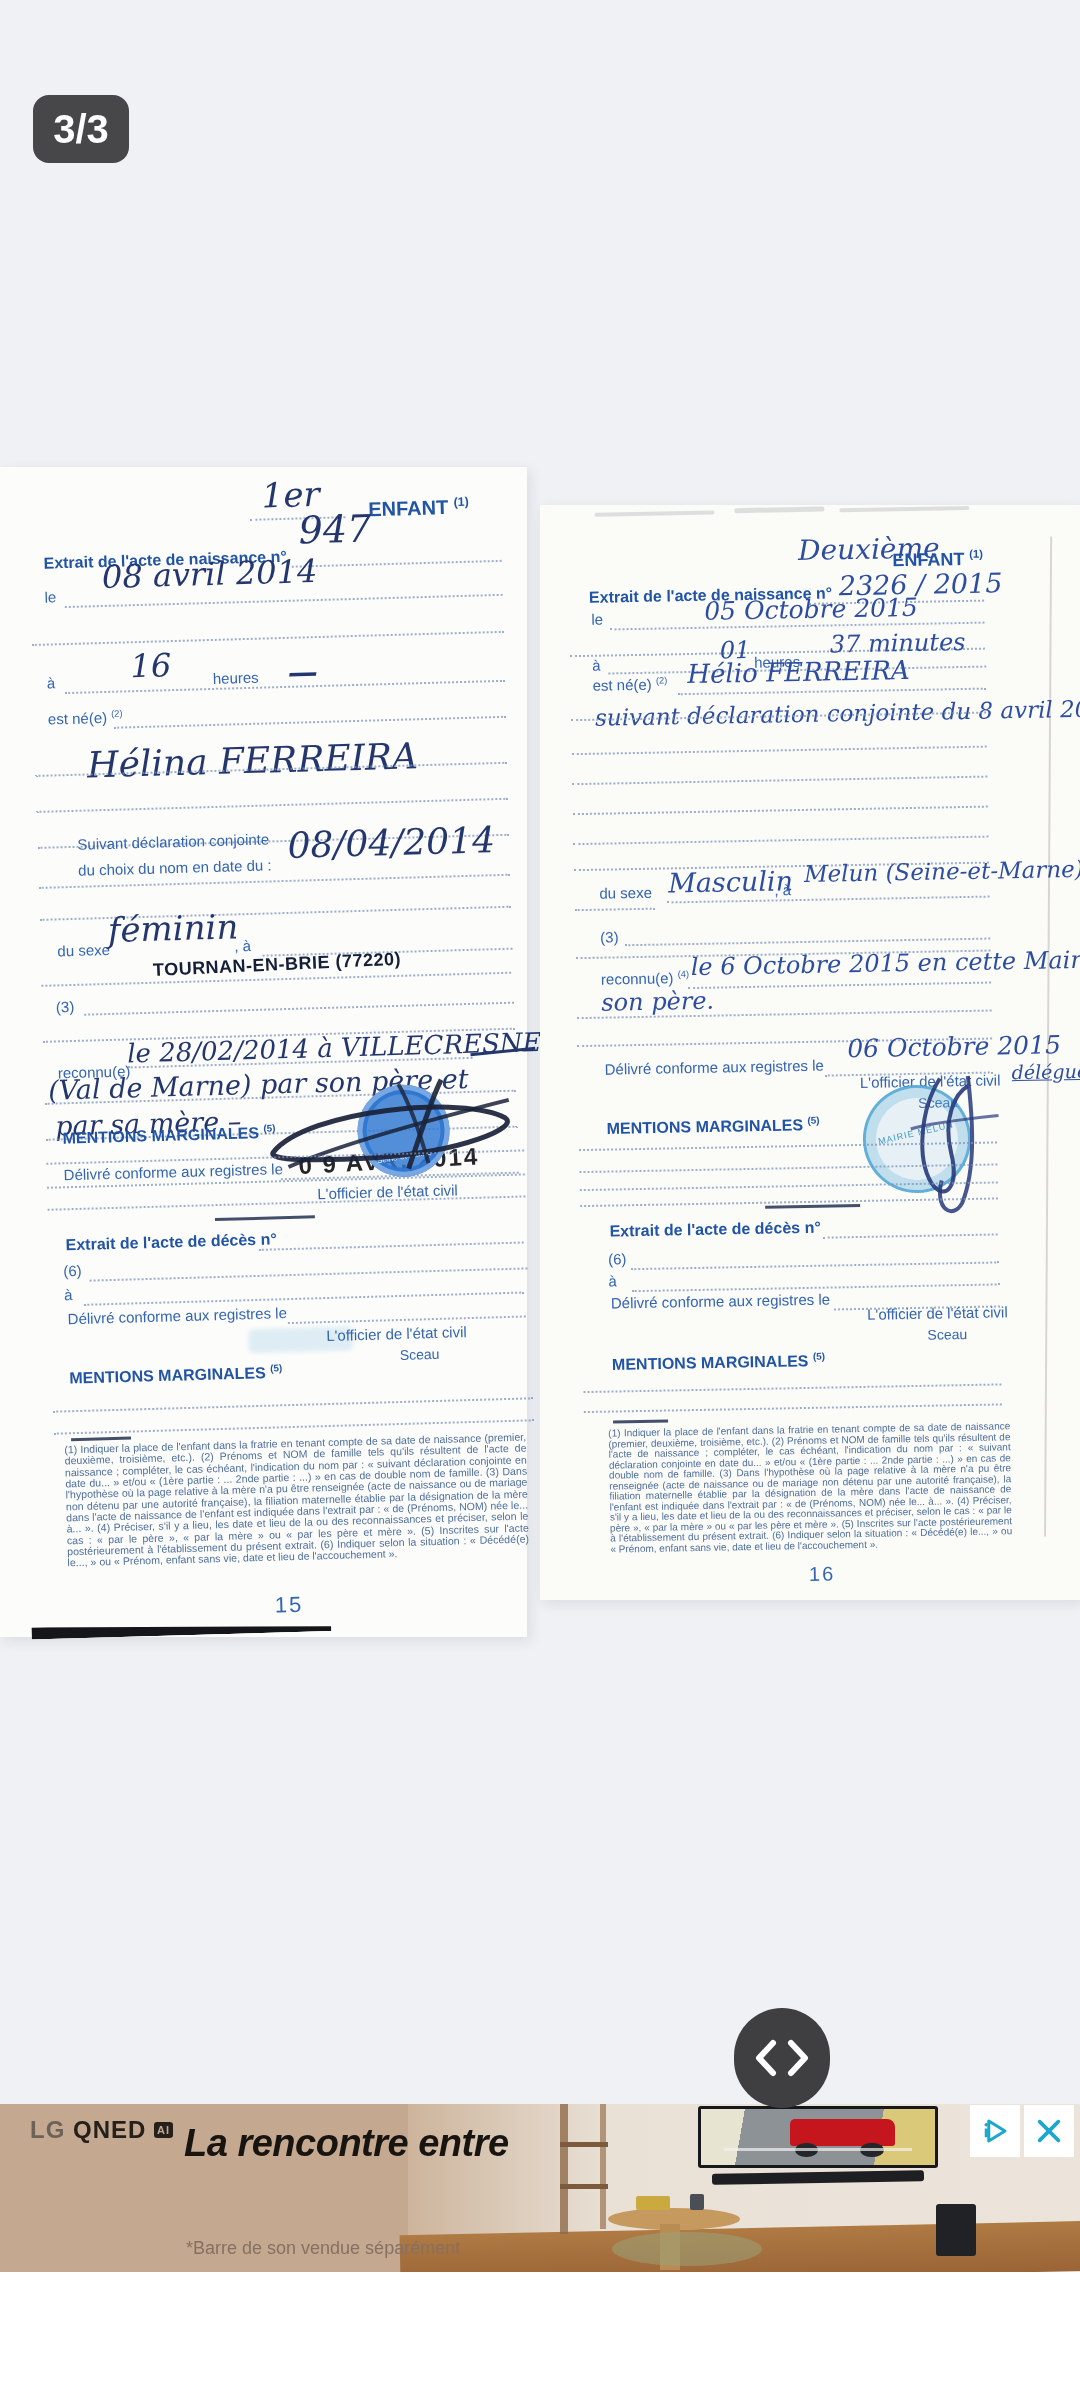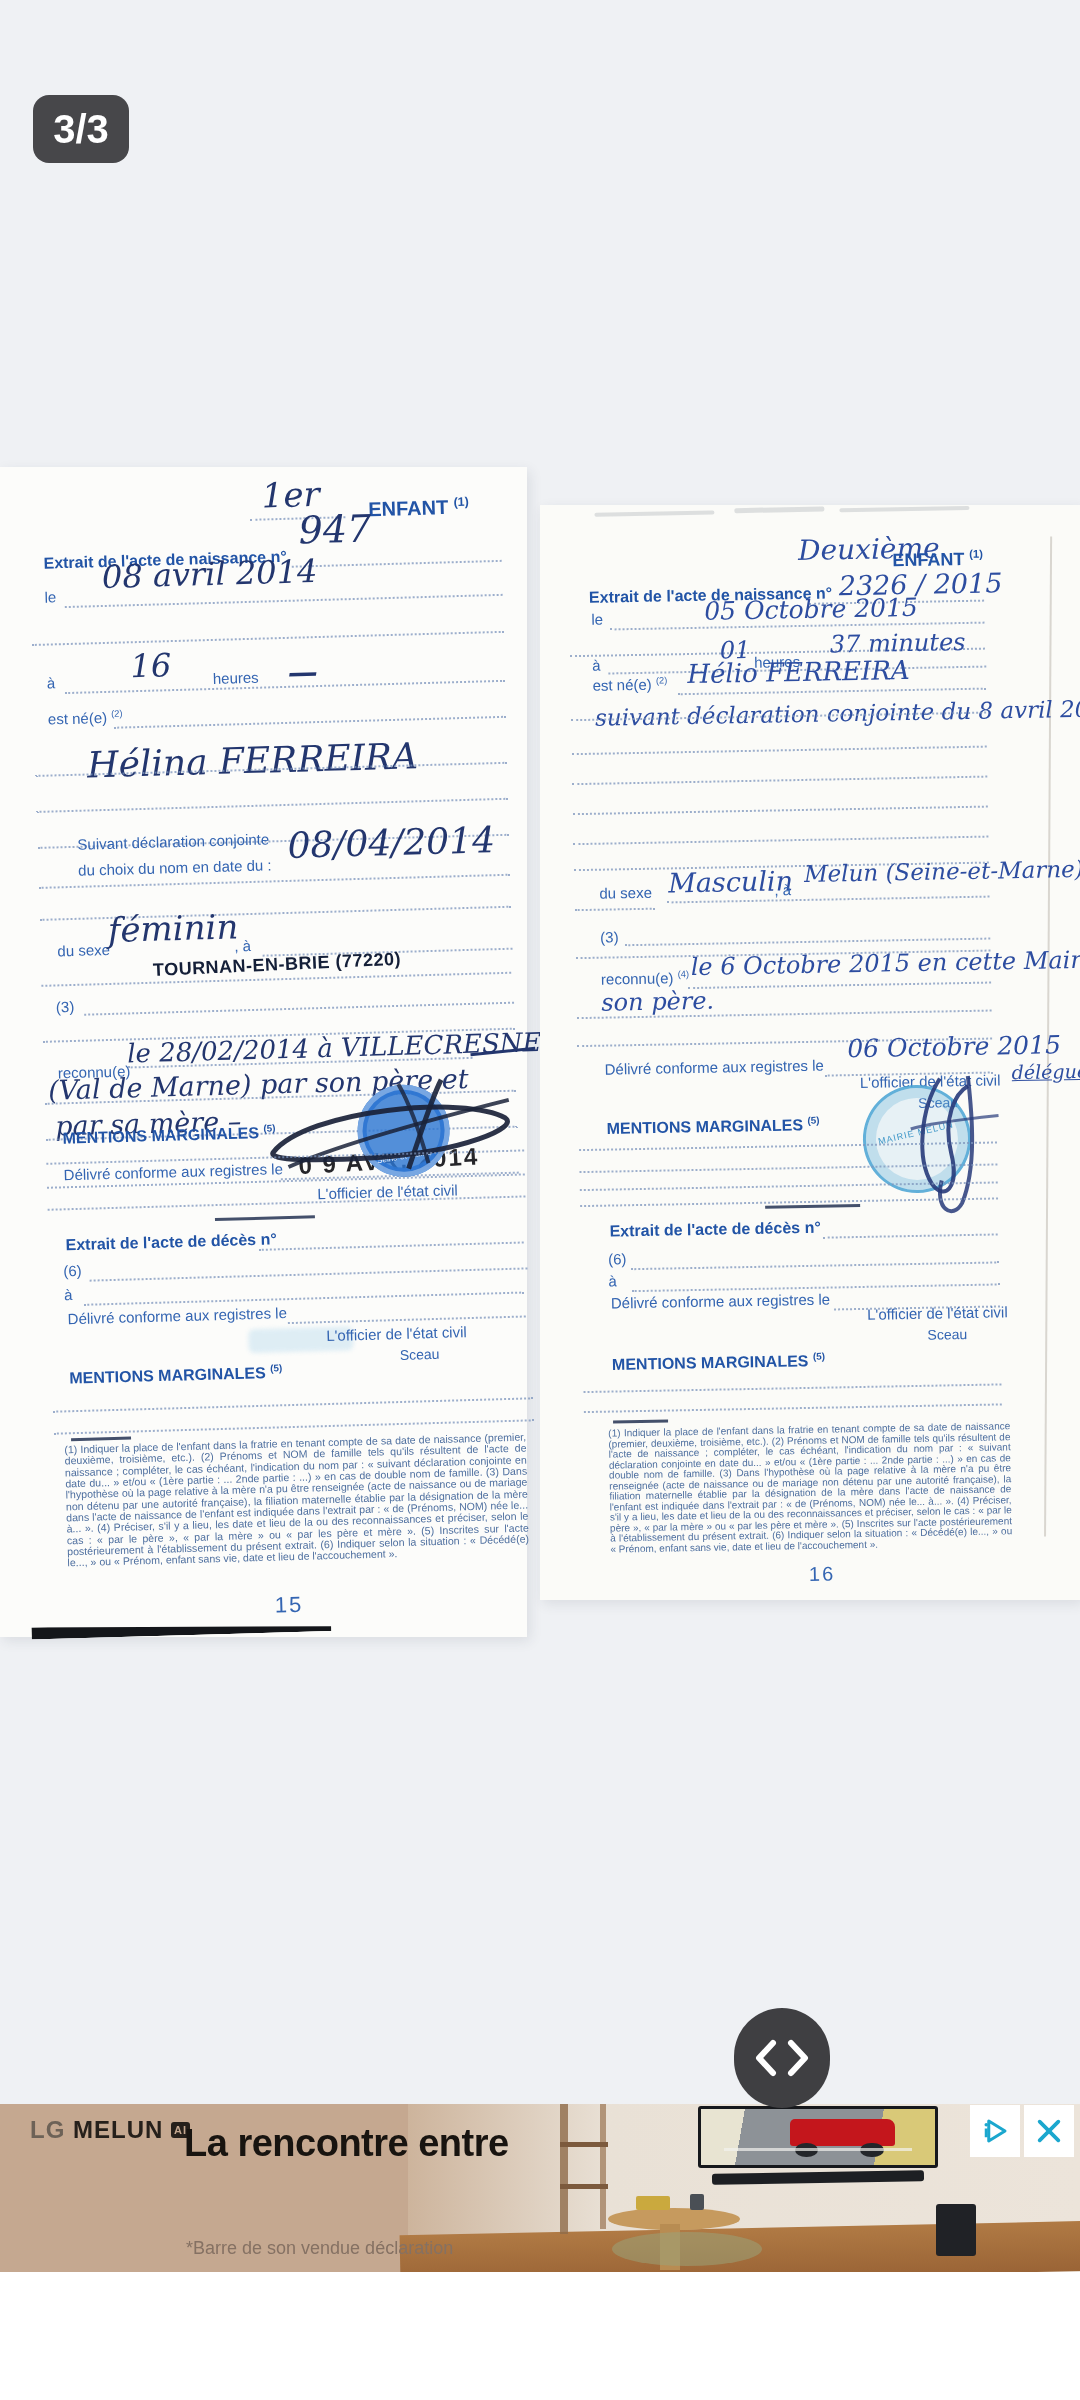--- a/index.html
+++ b/index.html
@@ -34,21 +34,21 @@
               display:flex;align-items:center;justify-content:center;z-index:5;}
   
   .ad{left:0;top:2104px;width:1080px;height:168px;background:#c5a890;overflow:hidden;z-index:3;}
   .ad-room{position:absolute;left:408px;top:0;width:672px;height:168px;
            background:linear-gradient(90deg,#cdb49c 0%,#e9e1d6 30%,#ece4da 100%);}
   .ad-floor{position:absolute;left:400px;top:124px;width:700px;height:50px;
             background:linear-gradient(180deg,#b07a44,#9a6436);transform:rotate(-1.2deg);}
   .ad-btn{position:absolute;width:50px;height:52px;background:#fff;display:flex;
           align-items:center;justify-content:center;}
   .headline{position:absolute;color:#181410;font-weight:bold;font-size:38px;letter-spacing:-.5px;
-            white-space:nowrap;}
+            white-space:nowrap;font-style:italic;}
   
   .navbar{left:0;top:2272px;width:1080px;height:128px;background:#ffffff;z-index:4;}
   .nav-square{position:absolute;left:285px;top:2309px;width:40px;height:54px;background:#3d3d3f;
               border-radius:10px;}
   .nav-home{position:absolute;left:511px;top:2303px;width:46px;height:52px;border:9px solid #3d3d3f;
             border-radius:50%;}
   .nav-home-dot{width:28px;height:36px;background:#3d3d3f;border-radius:50%;margin:8px auto;}
   .nav-back{position:absolute;left:752px;top:2309px;width:0;height:0;
             border-top:27px solid transparent;border-bottom:27px solid transparent;
             border-right:38px solid #3d3d3f;}
@@ -288,26 +288,26 @@
     <div class="abs" style="left:936px;top:100px;width:40px;height:52px;background:#202226;border-radius:3px;"></div>
 
     <div class="abs" style="left:608px;top:104px;width:132px;height:22px;background:#c69a5e;border-radius:50%;"></div>
     <div class="abs" style="left:660px;top:120px;width:20px;height:46px;background:#b88c52;"></div>
     <div class="abs" style="left:636px;top:92px;width:34px;height:14px;background:#caa93e;border-radius:2px;"></div>
     <div class="abs" style="left:690px;top:90px;width:14px;height:16px;background:#4a4f55;border-radius:2px;"></div>
     <div class="abs" style="left:612px;top:128px;width:150px;height:34px;background:#9aa378;opacity:.55;border-radius:50%;"></div>
 
     <div class="abs" style="left:30px;top:12px;font-weight:bold;font-size:24px;letter-spacing:1px;">
       <span style="color:#6d6257;">LG</span>
-      <span style="color:#26201b;">MELUN</span>
+      <span style="color:#26201b;">QNED</span>
       <span style="display:inline-block;background:#26201b;color:#c5a890;font-size:11px;padding:2px 3px;border-radius:3px;vertical-align:4px;">AI</span>
     </div>
 
     <div class="headline" style="left:184px;top:18px;">La rencontre entre</div>
-    <div class="abs" style="left:186px;top:134px;font-size:18px;color:#857163;">*Barre de son vendue déclaration</div>
+    <div class="abs" style="left:186px;top:134px;font-size:18px;color:#857163;">*Barre de son vendue séparément</div>
 
     <div class="ad-btn" style="left:970px;top:1px;">
       <svg width="30" height="30" viewBox="0 0 24 24">
         <path d="M7 4 L20 12 L7 20 Z" fill="none" stroke="#1ba7ce" stroke-width="2.4" stroke-linejoin="round"></path>
         <line x1="5" y1="10" x2="5" y2="17" stroke="#1ba7ce" stroke-width="2.4"></line>
         <circle cx="5" cy="7" r="1.4" fill="#1ba7ce"></circle>
       </svg>
     </div>
     <div class="ad-btn" style="left:1024px;top:1px;">
       <svg width="28" height="28" viewBox="0 0 24 24">

